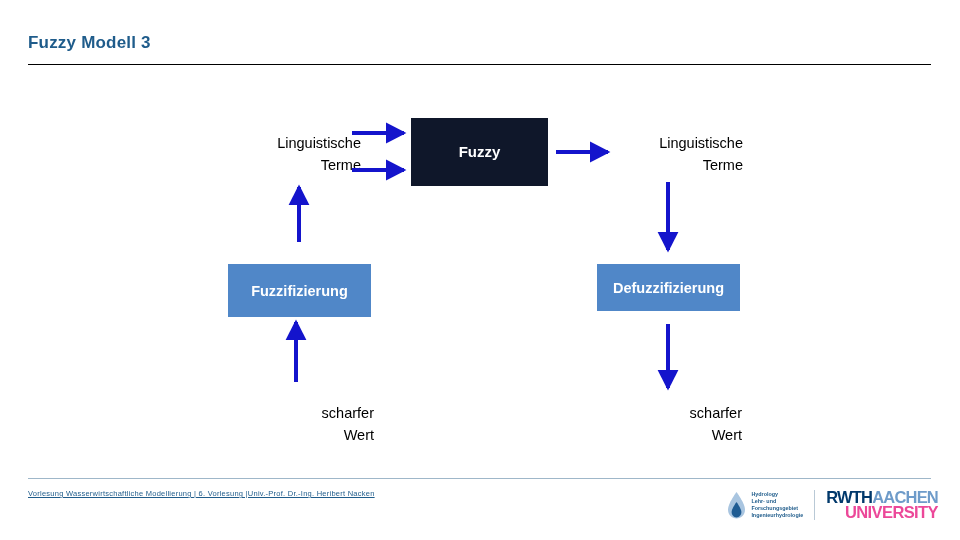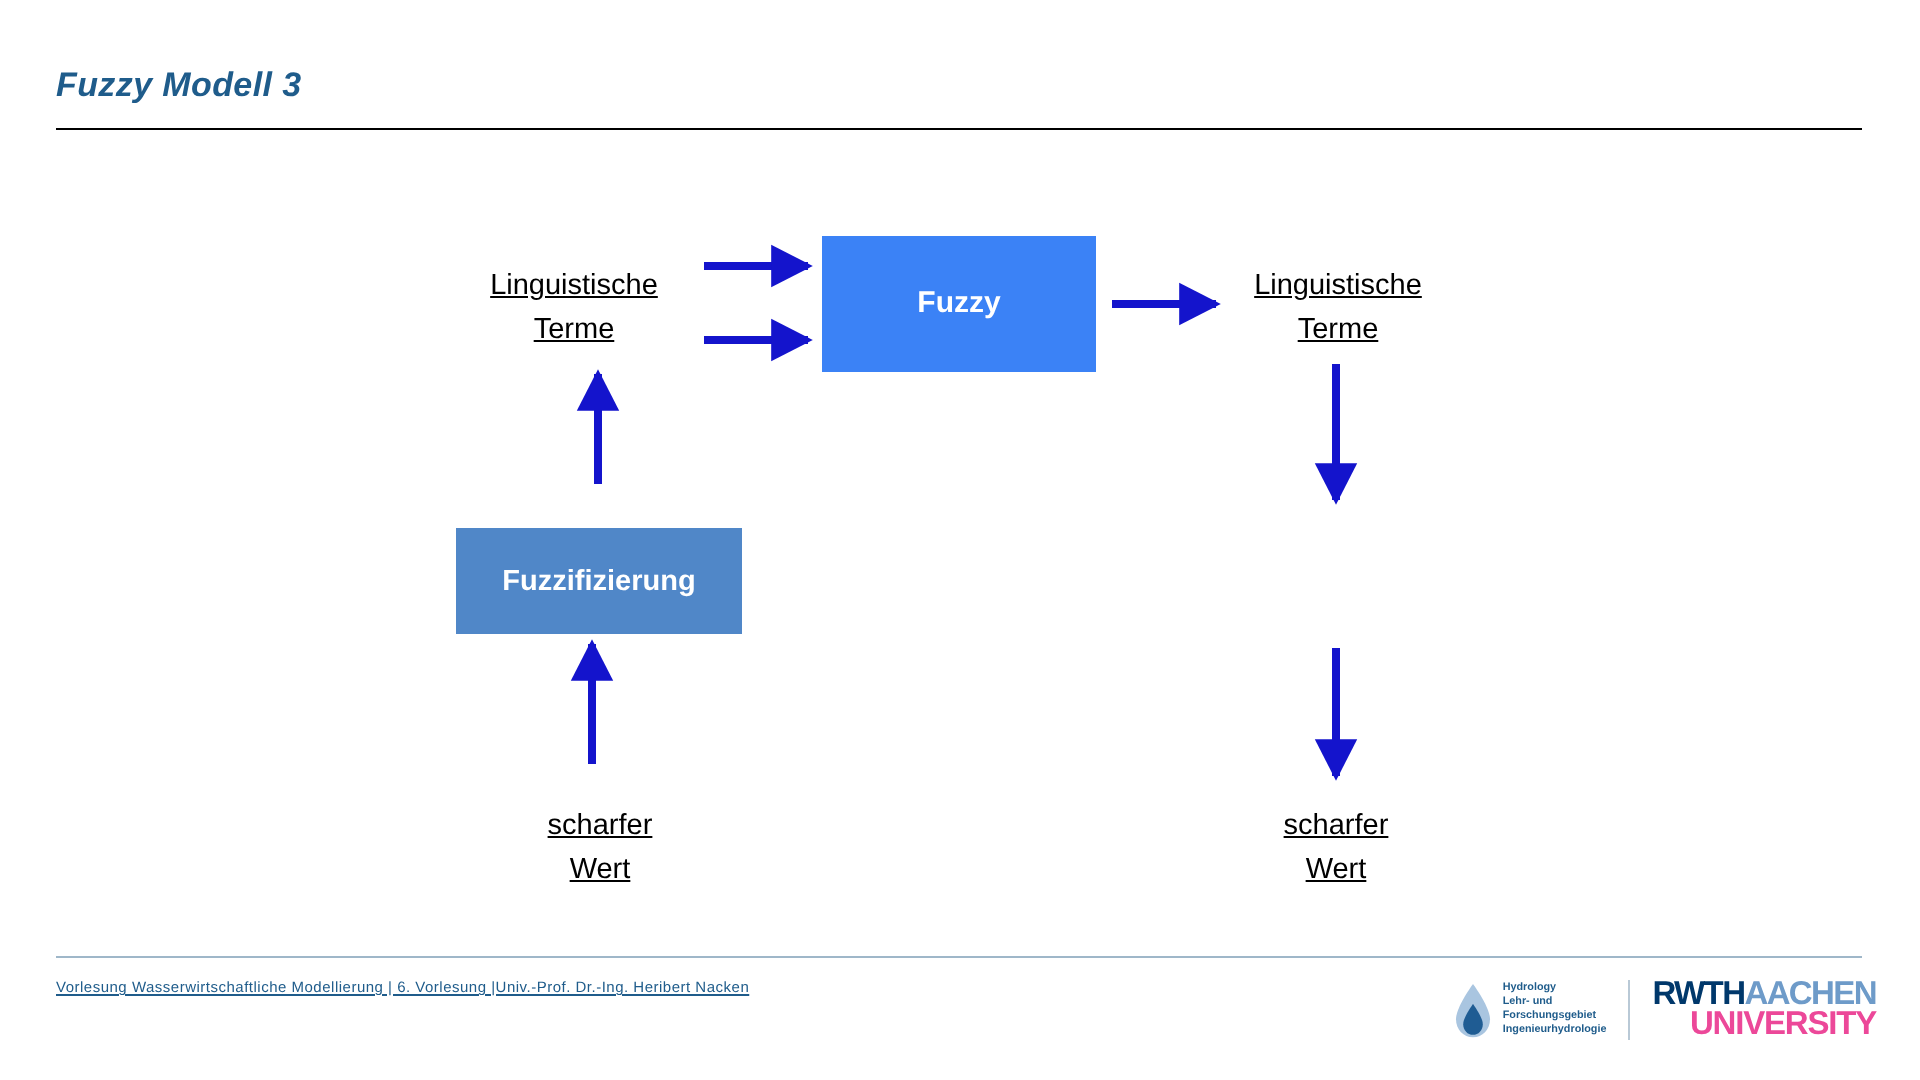--- a/index.html
+++ b/index.html
@@ -18,21 +18,20 @@
   
   #slide-title {
     position: absolute;
     left: 28px;
     top: 33px;
     font-size: 17px;
     font-weight: bold;
     color: #1F5C8B;
     letter-spacing: 0.2px;
     white-space: nowrap;
-    font-style: italic;
   }
   #title-rule {
     position: absolute;
     left: 28px;
     top: 64px;
     width: 903px;
     height: 1px;
     background: #000000;
   }
 
@@ -43,38 +42,37 @@
     top: 0;
     width: 960px;
     height: 480px;
   }
 
   .plain-label {
     position: absolute;
     color: #000000;
     font-size: 14.5px;
     line-height: 22px;
-    text-align: center;
+    text-align: right;
     white-space: pre-line;
-    text-decoration: underline;
   }
 
   .box {
     position: absolute;
     color: #ffffff;
     font-weight: bold;
     display: flex;
     align-items: center;
     justify-content: center;
     text-align: center;
     line-height: 28px;
     white-space: pre-line;
   }
   .box-dark {
-    background: #3b82f6;
+    background: #0f172a;
     font-size: 15px;
     gap: 16px;
   }
   .box-mid {
     background: #5087C8;
     font-size: 14.5px;
   }
 
   
   #arrow-layer {
@@ -170,20 +168,21 @@
 
   <div class="box box-dark" style="left:411px; top:118px; width:137px; height:68px; flex-direction:column;">
     <span>Fuzzy</span>
   </div>
 
   <div class="plain-label" style="left:595px; top:132px; width:148px;">Linguistische
 Terme</div>
 
   <div class="box box-mid" style="left:228px; top:264px; width:143px; height:53px;">Fuzzifizierung</div>
 
+  <div class="box box-mid" style="left:597px; top:264px; width:143px; height:47px;">Defuzzifizierung</div>
 
   <div class="plain-label" style="left:226px; top:402px; width:148px;">scharfer
 Wert</div>
 
   <div class="plain-label" style="left:594px; top:402px; width:148px;">scharfer
 Wert</div>
 
   <svg id="arrow-layer" viewBox="0 0 960 480">
     <defs>
       <marker id="ah" markerWidth="6" markerHeight="6" refX="4.6" refY="3" orient="auto" markerUnits="strokeWidth">

